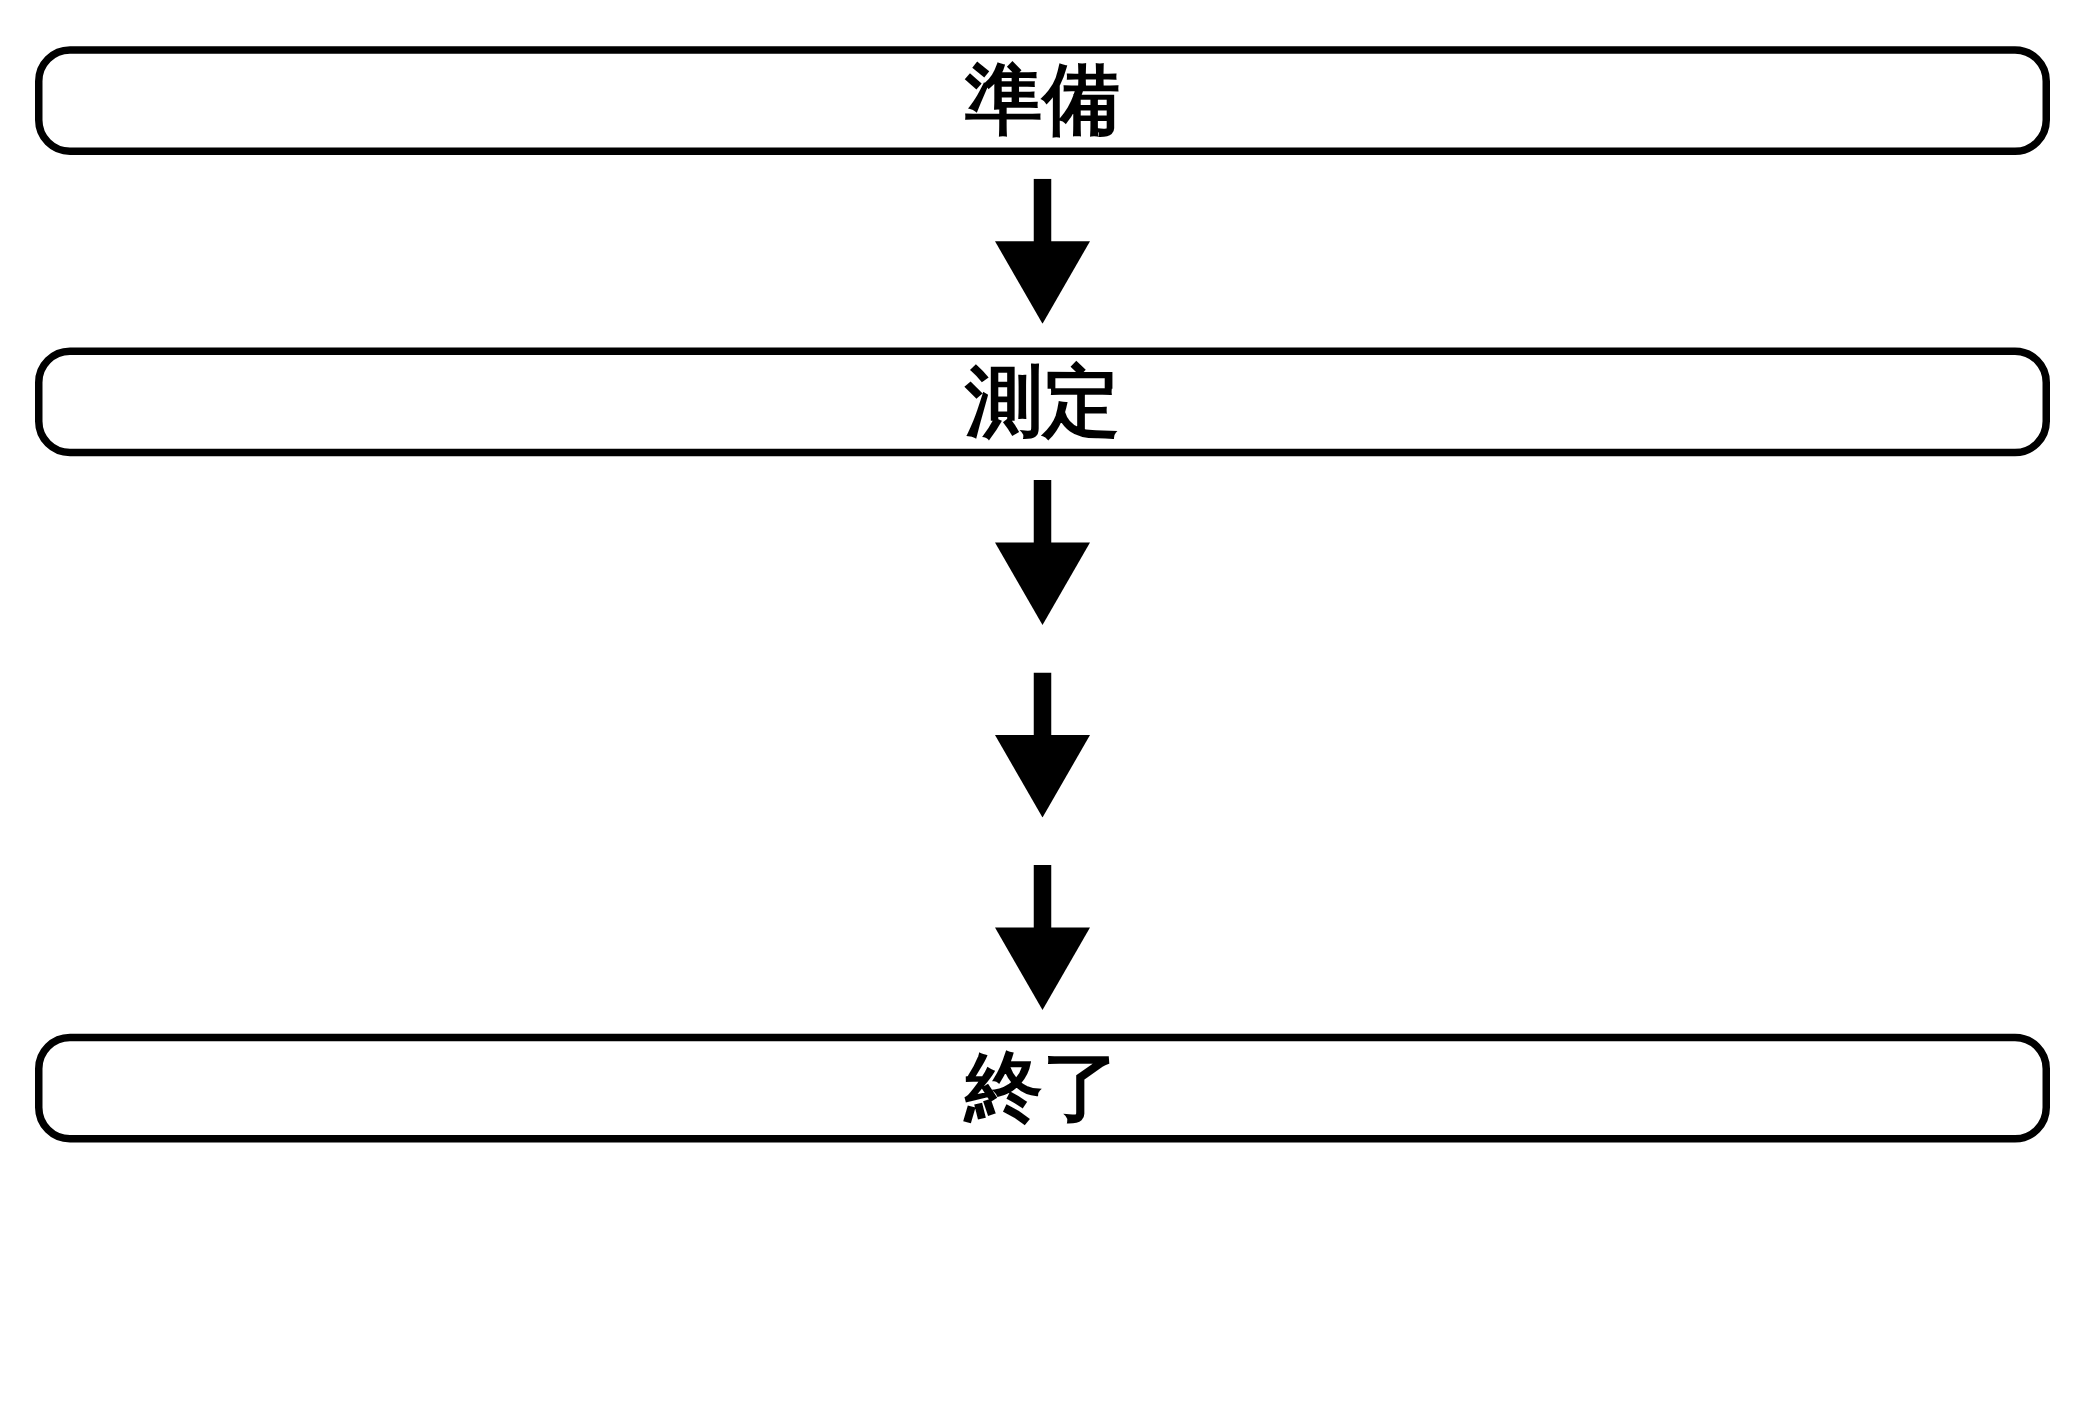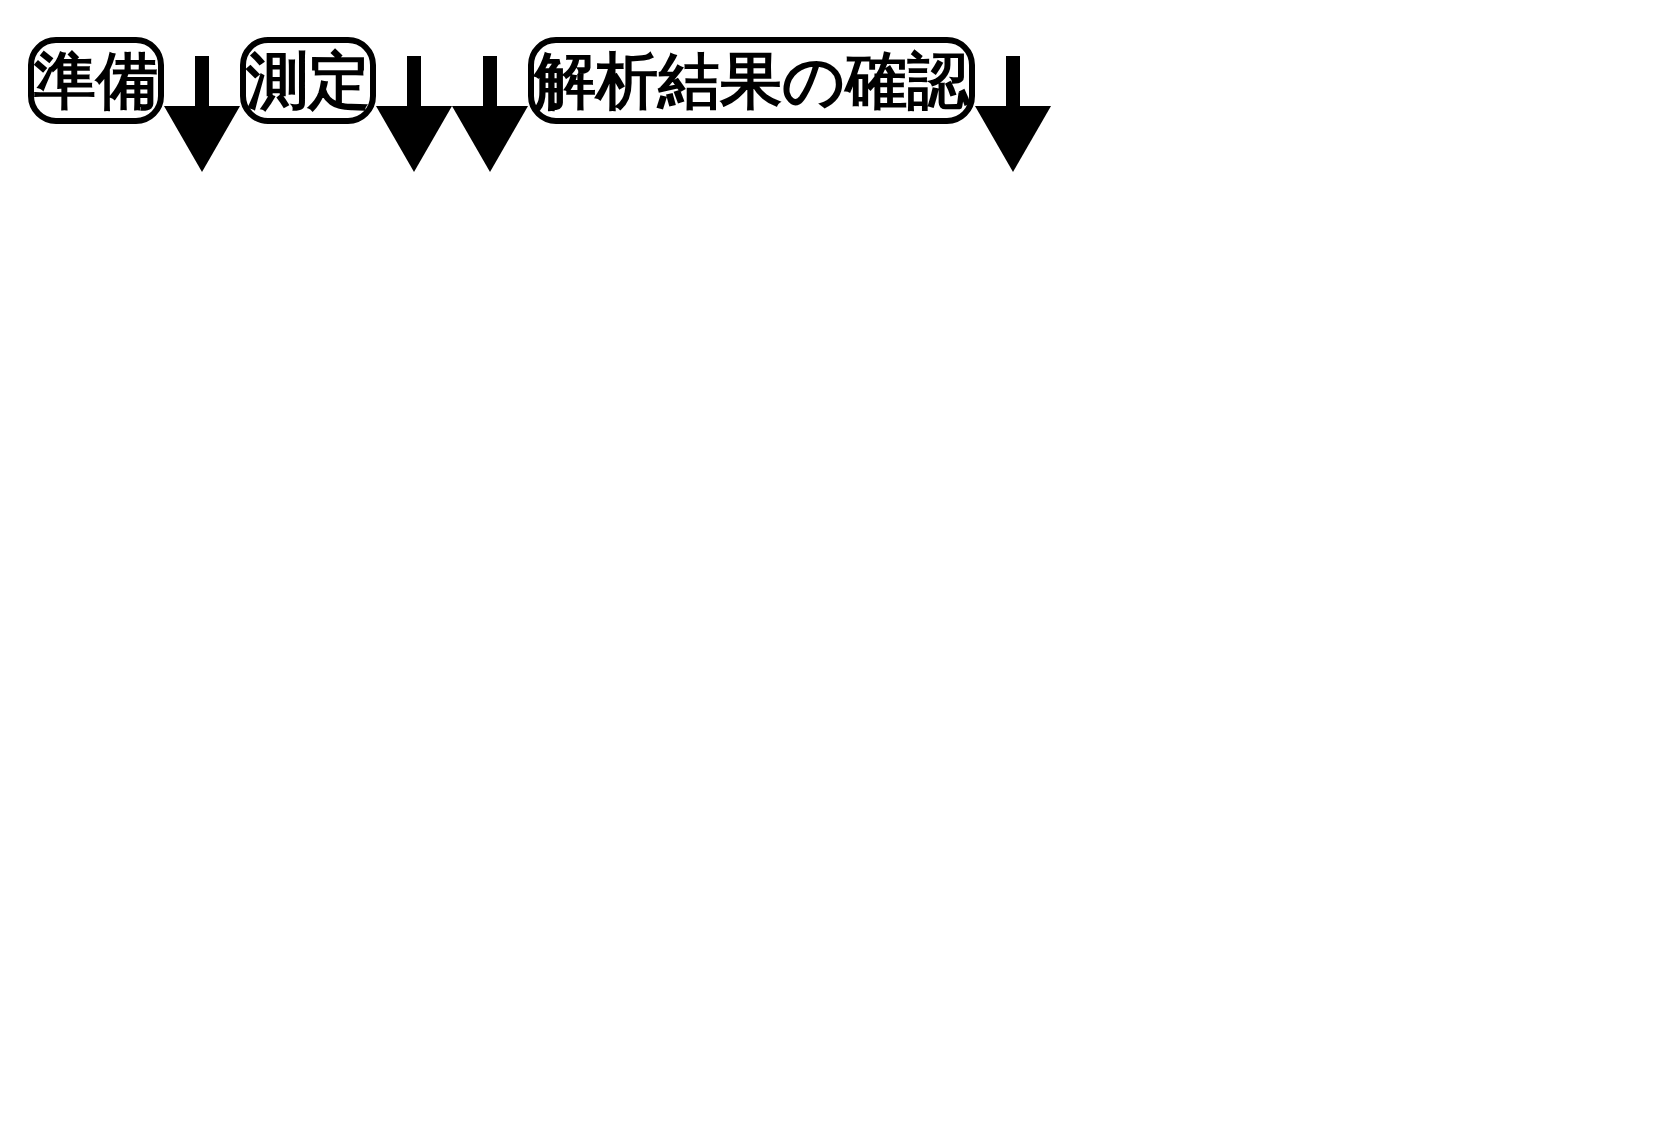--- a/index.html
+++ b/index.html
@@ -8,20 +8,21 @@
     background: #ffffff;
   }
   .canvas {
     position: relative;
     width: 1665px;
     height: 1134px;
     background: #ffffff;
     box-sizing: border-box;
     padding: 37px 25px 0 28px;
     display: flex;
+    flex-direction: column;
     overflow: hidden;
   }
   .flow-node {
     height: 87px;
     box-sizing: border-box;
     border: 6px solid #000000;
     border-radius: 28px;
     background: #ffffff;
     display: flex;
     align-items: center;
@@ -75,25 +76,25 @@
   </div>
 
 
   <div class="flow-connector">
     <svg width="76" height="116" viewBox="0 0 76 116">
       <rect x="31" y="0" width="14" height="56" fill="#000000"></rect>
       <polygon points="0,50 76,50 38,116" fill="#000000"></polygon>
     </svg>
   </div>
 
-  <div class="flow-node">
-    <span class="flow-node-label">解析結果の確認</span>
-  </div>
 
   <div class="flow-connector">
     <svg width="76" height="116" viewBox="0 0 76 116">
       <rect x="31" y="0" width="14" height="56" fill="#000000"></rect>
       <polygon points="0,50 76,50 38,116" fill="#000000"></polygon>
     </svg>
   </div>
 
+  <div class="flow-node">
+    <span class="flow-node-label">終了</span>
+  </div>
 
 </div>
 
 </body></html>

